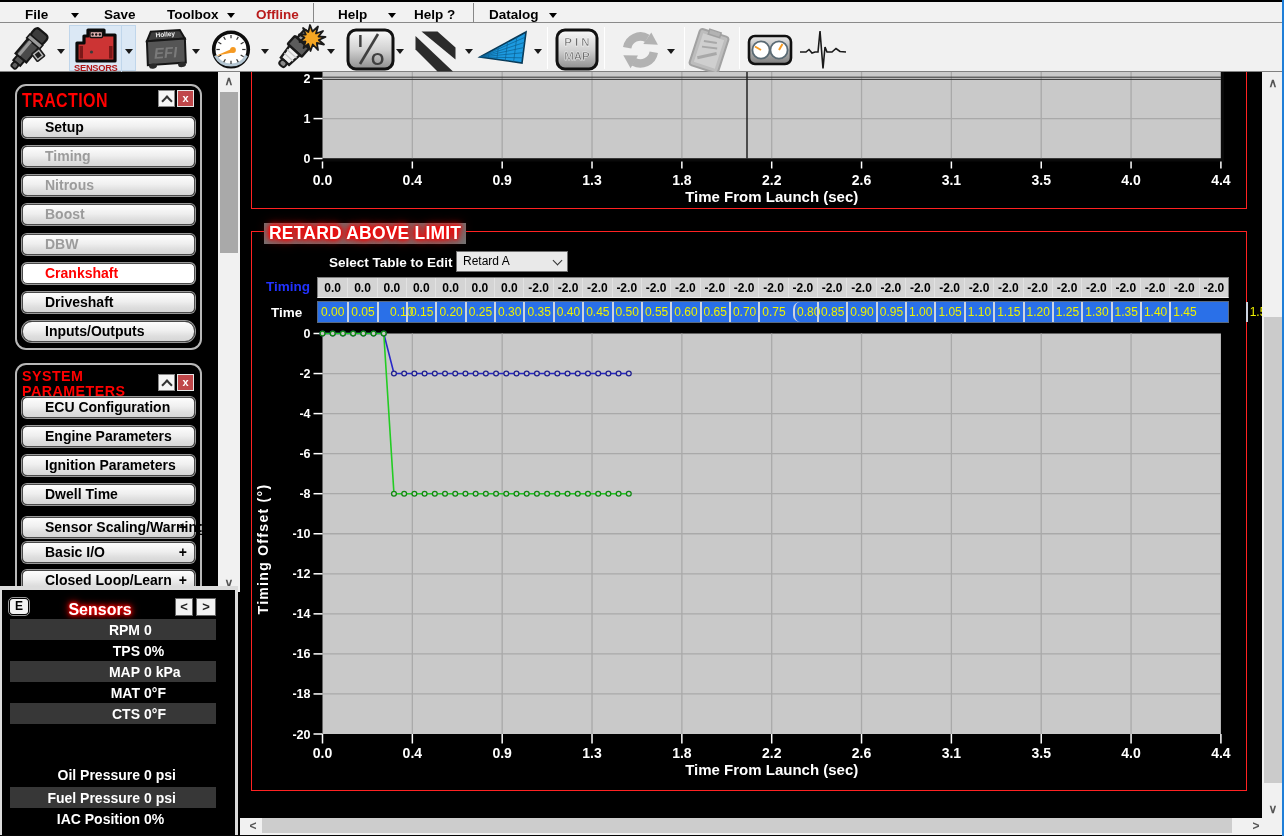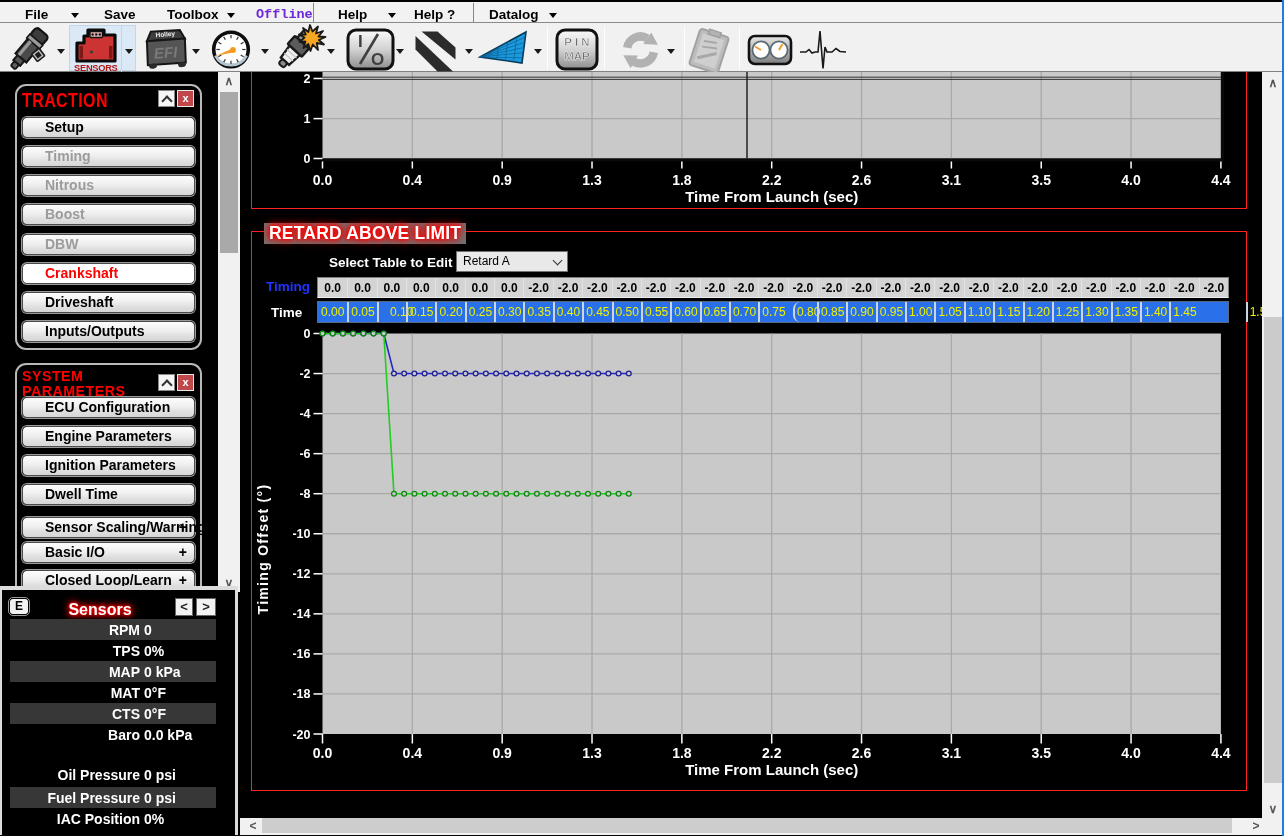--- a/index.html
+++ b/index.html
@@ -2,21 +2,21 @@
 <html><head>
 <meta charset="utf-8">
 <style>
 * { margin:0; padding:0; box-sizing:border-box; }
 html,body { width:1284px; height:836px; overflow:hidden; background:#000; font-family:"Liberation Sans", sans-serif; }
 #root { position:relative; width:1284px; height:836px; background:#000; }
 
 
 #menubar { position:absolute; left:0; top:0; width:1284px; height:23px; background:#f2f2f2; border-top:2px solid #000; border-bottom:1px solid #8a8a8a; }
 .mi { position:absolute; top:5px; font-weight:bold; font-size:13.5px; color:#000; }
-.mi.gray { color:#6d28d9;font-family:Liberation Mono, monospace; }
+.mi.gray { color:#b91c1c; }
 .mdn { position:absolute; top:11px; width:0; height:0; border-left:4.5px solid transparent; border-right:4.5px solid transparent; border-top:5px solid #000; }
 .msep { position:absolute; top:1px; width:1px; height:20px; background:#888; }
 
 
 #toolbar { position:absolute; left:0; top:23px; width:1284px; height:49px; background:#f1f1f1; border-bottom:1px solid #808080; }
 .tdn { position:absolute; top:26px; width:0; height:0; border-left:4px solid transparent; border-right:4px solid transparent; border-top:5px solid #1a1a1a; }
 .tsep { position:absolute; top:4px; width:1px; height:42px; background:#c6c6c6; border-right:1px solid #fff; }
 #senshl { position:absolute; left:69px; top:2px; width:67px; height:46px; background:#dbe8f5; border:1px solid #c0d6eb; }
 #senshl .inline { position:absolute; left:51px; top:0; width:1px; height:46px; background:#c0d6eb; }
 
@@ -230,21 +230,21 @@
     <div class="ptitle" style="top:5px; transform:scaleX(0.8); transform-origin:left top;">TRACTION</div>
     <div class="upbtn" style="left:141px; top:4px;"><span class="chev"></span></div>
     <div class="xbtn" style="left:160px; top:4px;">x</div>
     <div class="pbtn" style="top:31px;">Setup</div>
     <div class="pbtn dis" style="top:60px;">Timing</div>
     <div class="pbtn dis" style="top:89px;">Nitrous</div>
     <div class="pbtn dis" style="top:118px;">Boost</div>
     <div class="pbtn dis" style="top:148px;">DBW</div>
     <div class="pbtn sel" style="top:177px;">Crankshaft</div>
     <div class="pbtn" style="top:206px;">Driveshaft</div>
-    <div class="pbtn" style="top:235px;">Inputs/Outputs</div>
+    <div class="pbtn" style="top:235px;border-radius:10px;">Inputs/Outputs</div>
   </div>
 
   <div class="panel" id="psystem" style="top:363px; height:223px; border-bottom:none; border-radius:11px 11px 0 0;">
     <div class="ptitle" style="top:3px; font-size:15.5px; line-height:15px; transform:scaleX(0.92); transform-origin:left top;">SYSTEM<br>PARAMETERS</div>
     <div class="upbtn" style="left:141px; top:9px;"><span class="chev"></span></div>
     <div class="xbtn" style="left:160px; top:9px;">x</div>
     <div class="pbtn" style="top:32px;">ECU Configuration</div>
     <div class="pbtn" style="top:61px;">Engine Parameters</div>
     <div class="pbtn" style="top:90px;">Ignition Parameters</div>
     <div class="pbtn" style="top:119px;">Dwell Time</div>
@@ -278,24 +278,20 @@
         <span class="lab">MAP</span>
         <span class="val">0 kPa</span>
       </div>
     <div class="srow" style="top:92px;">
         <span class="lab">MAT</span>
         <span class="val">0°F</span>
       </div>
     <div class="srow gray-row" style="top:113px;">
         <span class="lab">CTS</span>
         <span class="val">0°F</span>
-      </div>
-    <div class="srow" style="top:134px;">
-        <span class="lab">Baro</span>
-        <span class="val">0.0 kPa</span>
       </div>
     <div class="srow" style="top:174px;">
         <span class="lab">Oil Pressure</span>
         <span class="val">0 psi</span>
       </div>
     <div class="srow gray-row" style="top:197px;">
         <span class="lab">Fuel Pressure</span>
         <span class="val">0 psi</span>
       </div>
     <div class="srow" style="top:218px;">

